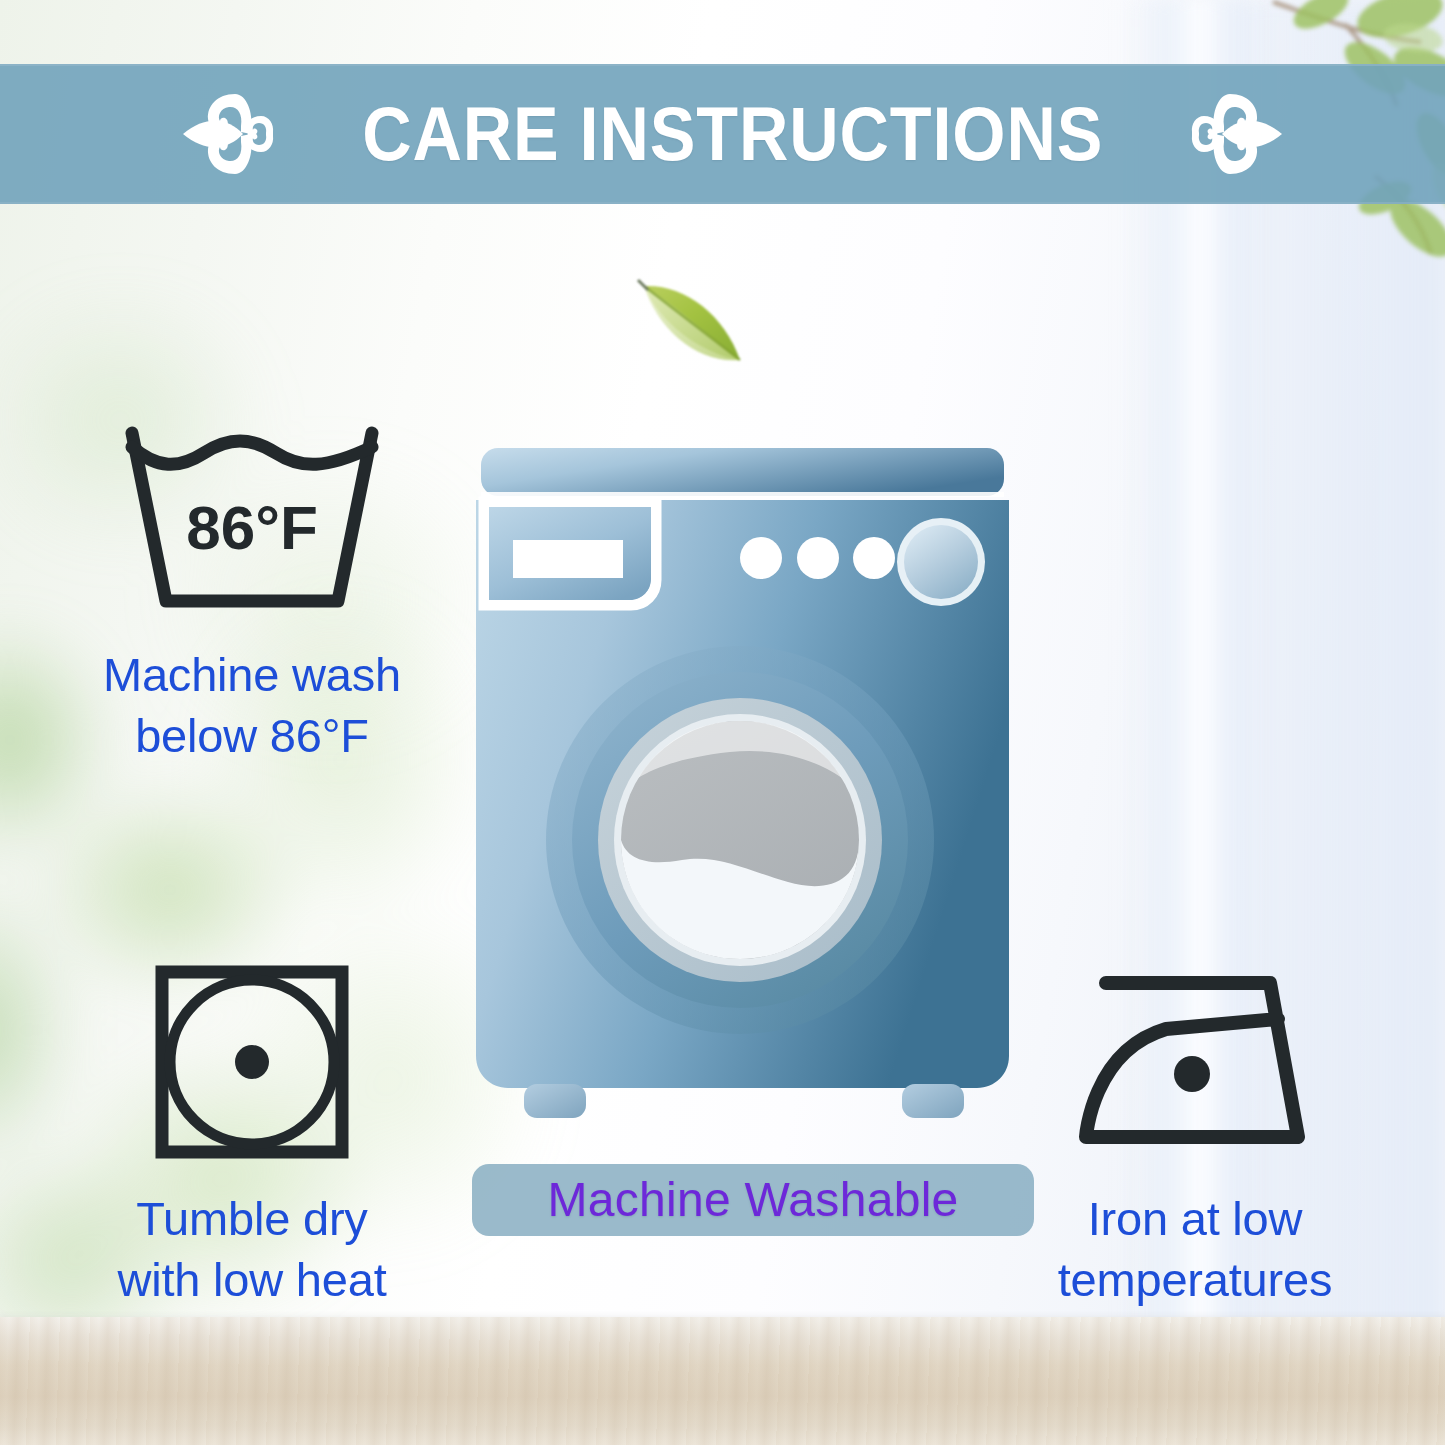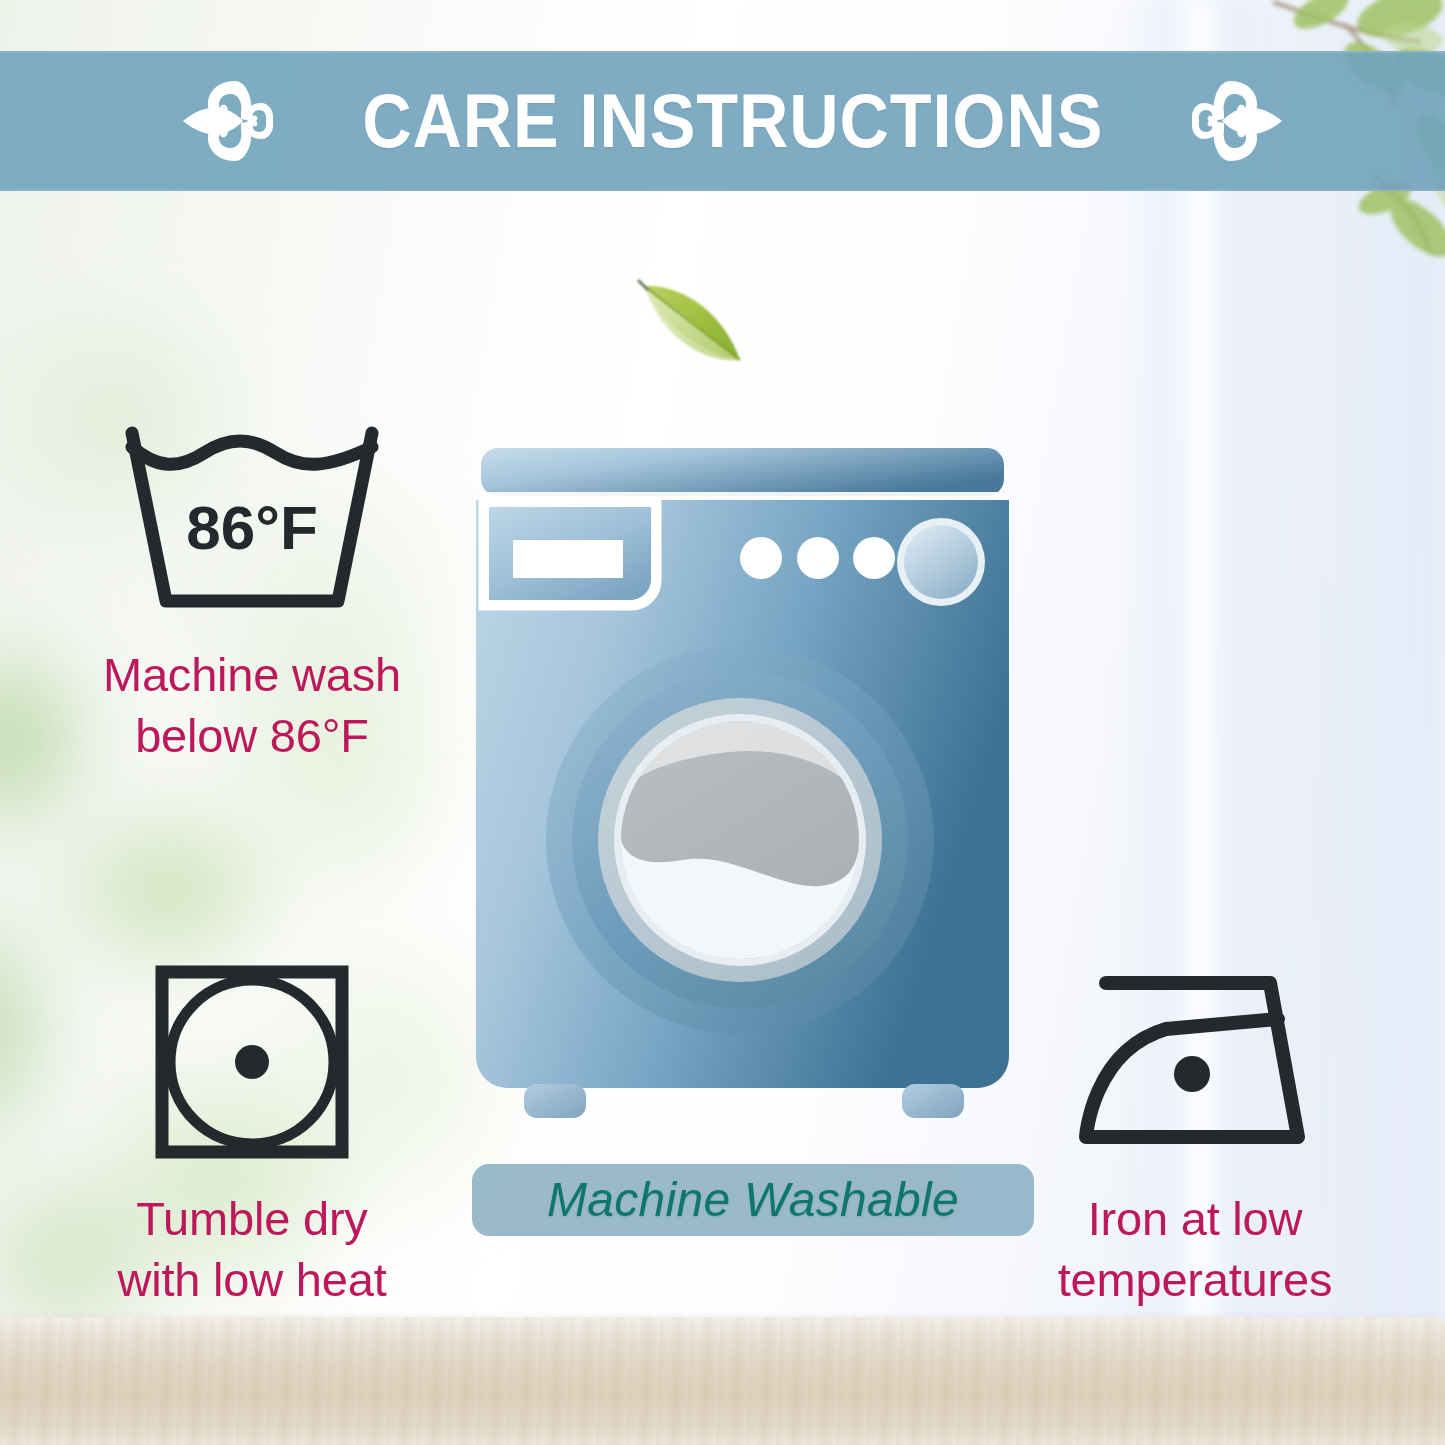--- a/index.html
+++ b/index.html
@@ -132,21 +132,21 @@
   }
 
   
   .branch { position: absolute; top: -24px; right: -10px; width: 230px; height: 300px; filter: blur(2.2px); }
   .branch svg { width: 100%; height: 100%; }
 
   
   .banner {
     position: absolute;
     left: 0;
-    top: 51px;
+    top: 64px;
     width: 100%;
     height: 140px;
     background: rgba(113,163,187,0.90);
     display: flex;
     align-items: center;
     justify-content: center;
     gap: 40px;
     border-top: 2px solid rgba(150,185,203,0.6);
     border-bottom: 2px solid rgba(150,185,203,0.45);
     padding-left: 20px;
@@ -187,21 +187,21 @@
   .symbol .glyph {
     height: 200px;
     display: flex;
     align-items: center;
     justify-content: flex-end;
   }
   .symbol .glyph svg { display: block; }
   .symbol .caption {
     margin-top: 26px;
     text-align: center;
-    color: #be185d;
+    color: #1d4ed8;
     font-size: 47px;
     line-height: 1.30;
     white-space: pre-line;
     letter-spacing: -0.2px;
   }
 
   #sym-wash   { left: 42px;   top: 418px; }
   #sym-bleach { left: 985px;  top: 418px; }
   #sym-dry    { left: 42px;   top: 962px; }
   #sym-iron   { left: 985px;  top: 962px; }
@@ -217,26 +217,25 @@
     top: 1164px;
     width: 562px;
     height: 72px;
     border-radius: 17px;
     background: rgba(125,167,188,0.78);
     display: flex;
     align-items: center;
     justify-content: center;
   }
   .badge-text {
-    color: #0f766e;
+    color: #6d28d9;
     font-size: 48px;
     letter-spacing: 0.3px;
     line-height: 1;
     text-shadow: 0 1px 2px rgba(60,95,115,0.22);
-    font-style: italic;
   }
 </style>
 </head>
 <body>
 
 <div class="canvas">
 
   <div class="bg-base"></div>
   <div class="bg-bokeh-2"></div>
   <div class="bg-bokeh"></div>

